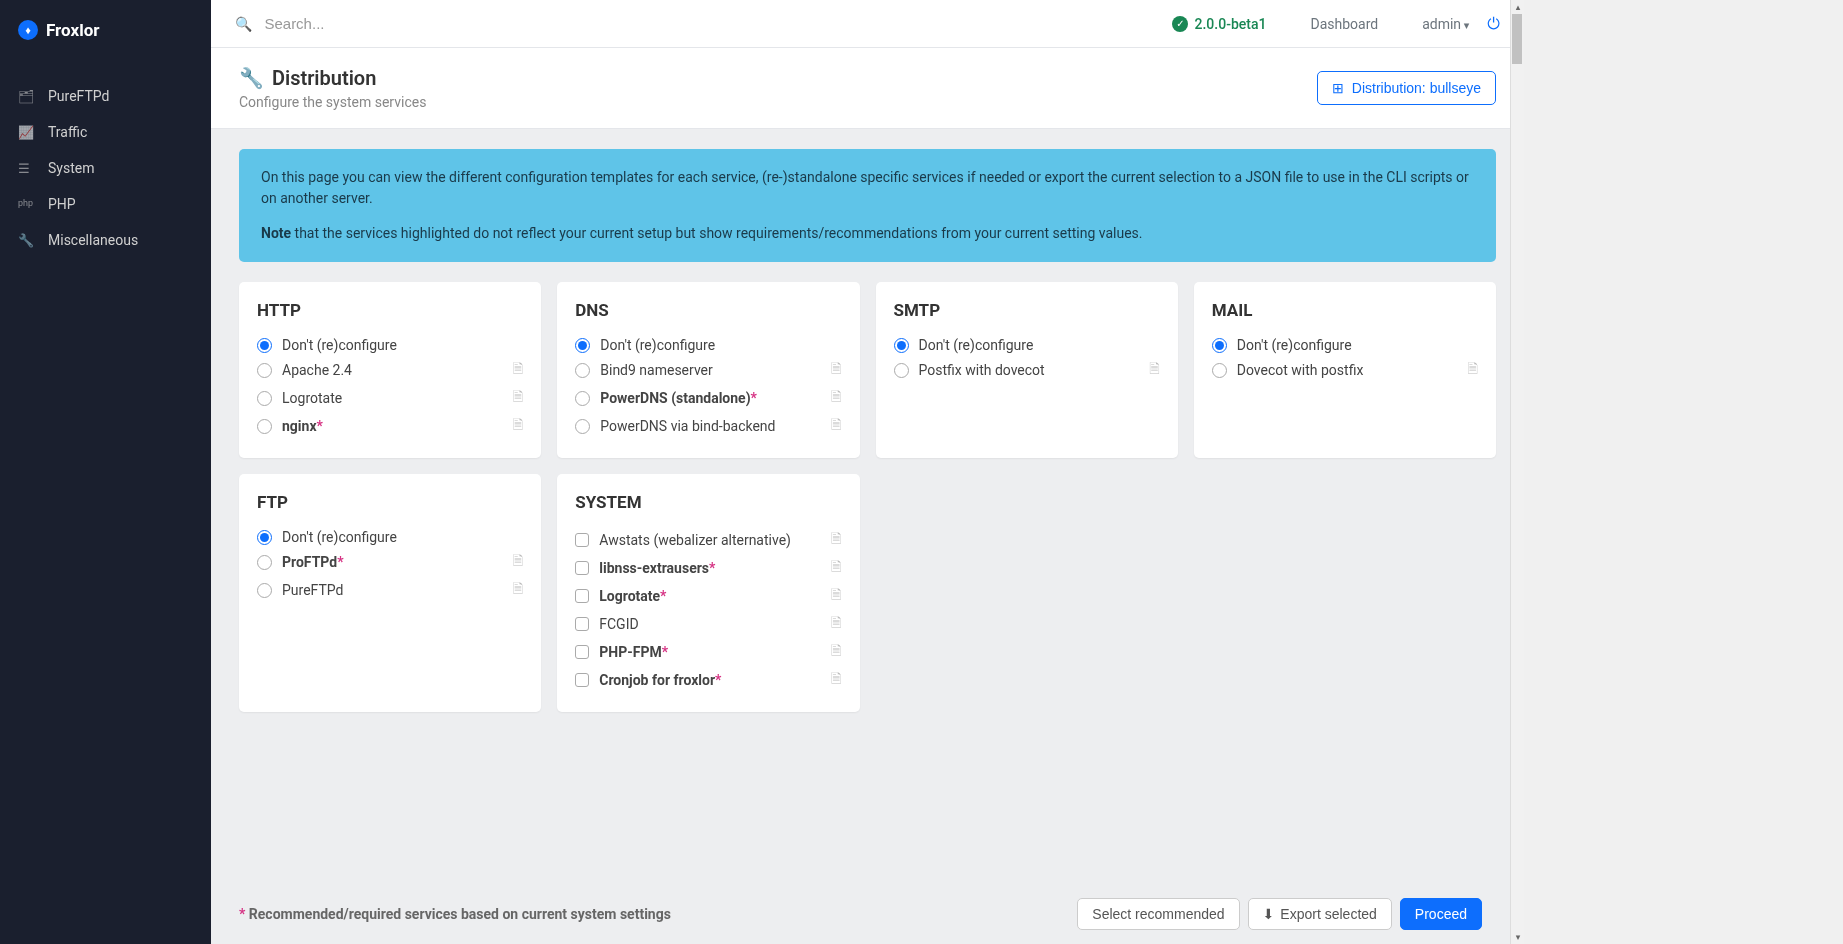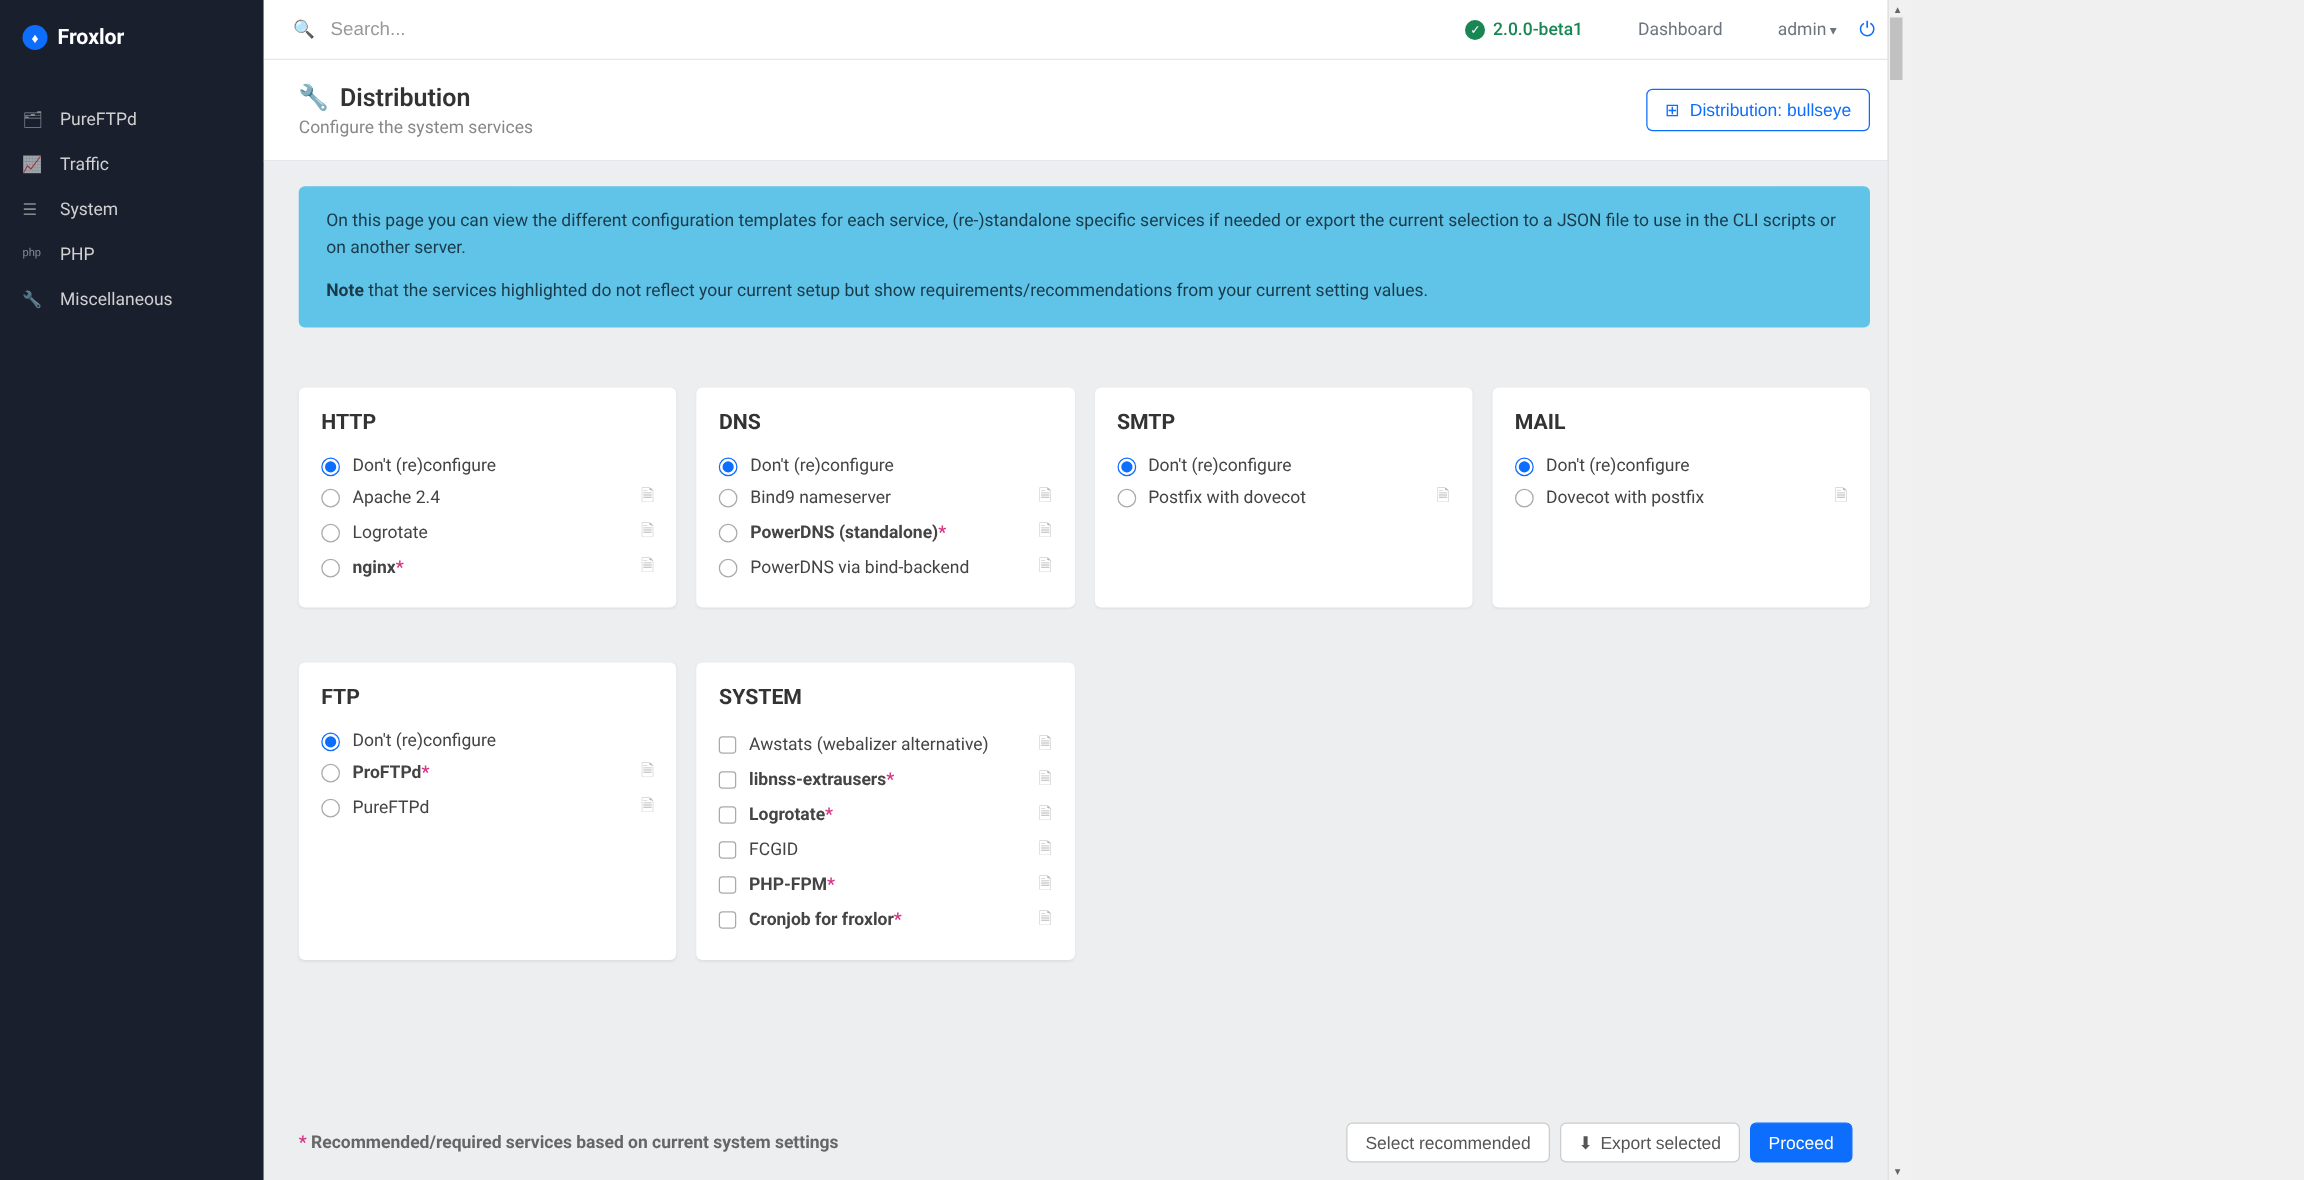--- a/index.html
+++ b/index.html
@@ -24,21 +24,21 @@
 .top-link.dd::after { content: " ▾"; font-size: 11px; }
 .power-icon { color: #0d6efd; font-size: 16px; cursor: pointer; }
 .page-header { background: #fff; border-bottom: 1px solid #e4e6ea; padding: 18px 28px; display: flex; justify-content: space-between; align-items: center; }
 .page-title { font-size: 20px; font-weight: 600; color: #333; display: flex; align-items: center; gap: 8px; }
 .page-subtitle { color: #888; font-size: 14px; margin-top: 4px; }
 .dist-btn { border: 1px solid #0d6efd; color: #0d6efd; background: #fff; padding: 8px 14px; border-radius: 5px; cursor: pointer; display: flex; align-items: center; gap: 8px; font-size: 14px; }
 .content { padding: 20px 28px 80px; overflow-y: auto; flex: 1; }
 .alert { background: #5fc4e8; color: #1a3a4a; padding: 18px 22px; border-radius: 5px; margin-bottom: 20px; line-height: 1.5; }
 .alert p + p { margin-top: 14px; }
 .grid { display: grid; grid-template-columns: repeat(4, 1fr); gap: 16px; }
-.card { background: #fff; border-radius: 5px; padding: 18px; box-shadow: 0 1px 2px rgba(0,0,0,0.06); margin-top: 28px; }
+.card { background: #fff; border-radius: 5px; padding: 18px; box-shadow: 0 1px 2px rgba(0,0,0,0.06); }
 .card-title { font-size: 17px; font-weight: 700; color: #333; margin-bottom: 14px; }
 .opt { display: flex; align-items: center; gap: 10px; padding: 3px 0; }
 .opt-label { flex: 1; color: #444; }
 .opt-label.rec { font-weight: 700; }
 .opt-label .star { color: #d63384; }
 .radio { width: 15px; height: 15px; border: 1.5px solid #aaa; border-radius: 50%; display: flex; align-items: center; justify-content: center; cursor: pointer; flex-shrink: 0; }
 .radio.checked { border-color: #0d6efd; }
 .radio.checked::after { content: ""; width: 9px; height: 9px; background: #0d6efd; border-radius: 50%; }
 .checkbox { width: 14px; height: 14px; border: 1.5px solid #aaa; border-radius: 3px; cursor: pointer; flex-shrink: 0; }
 .doc-icon { color: #bbb; font-size: 13px; cursor: pointer; }

